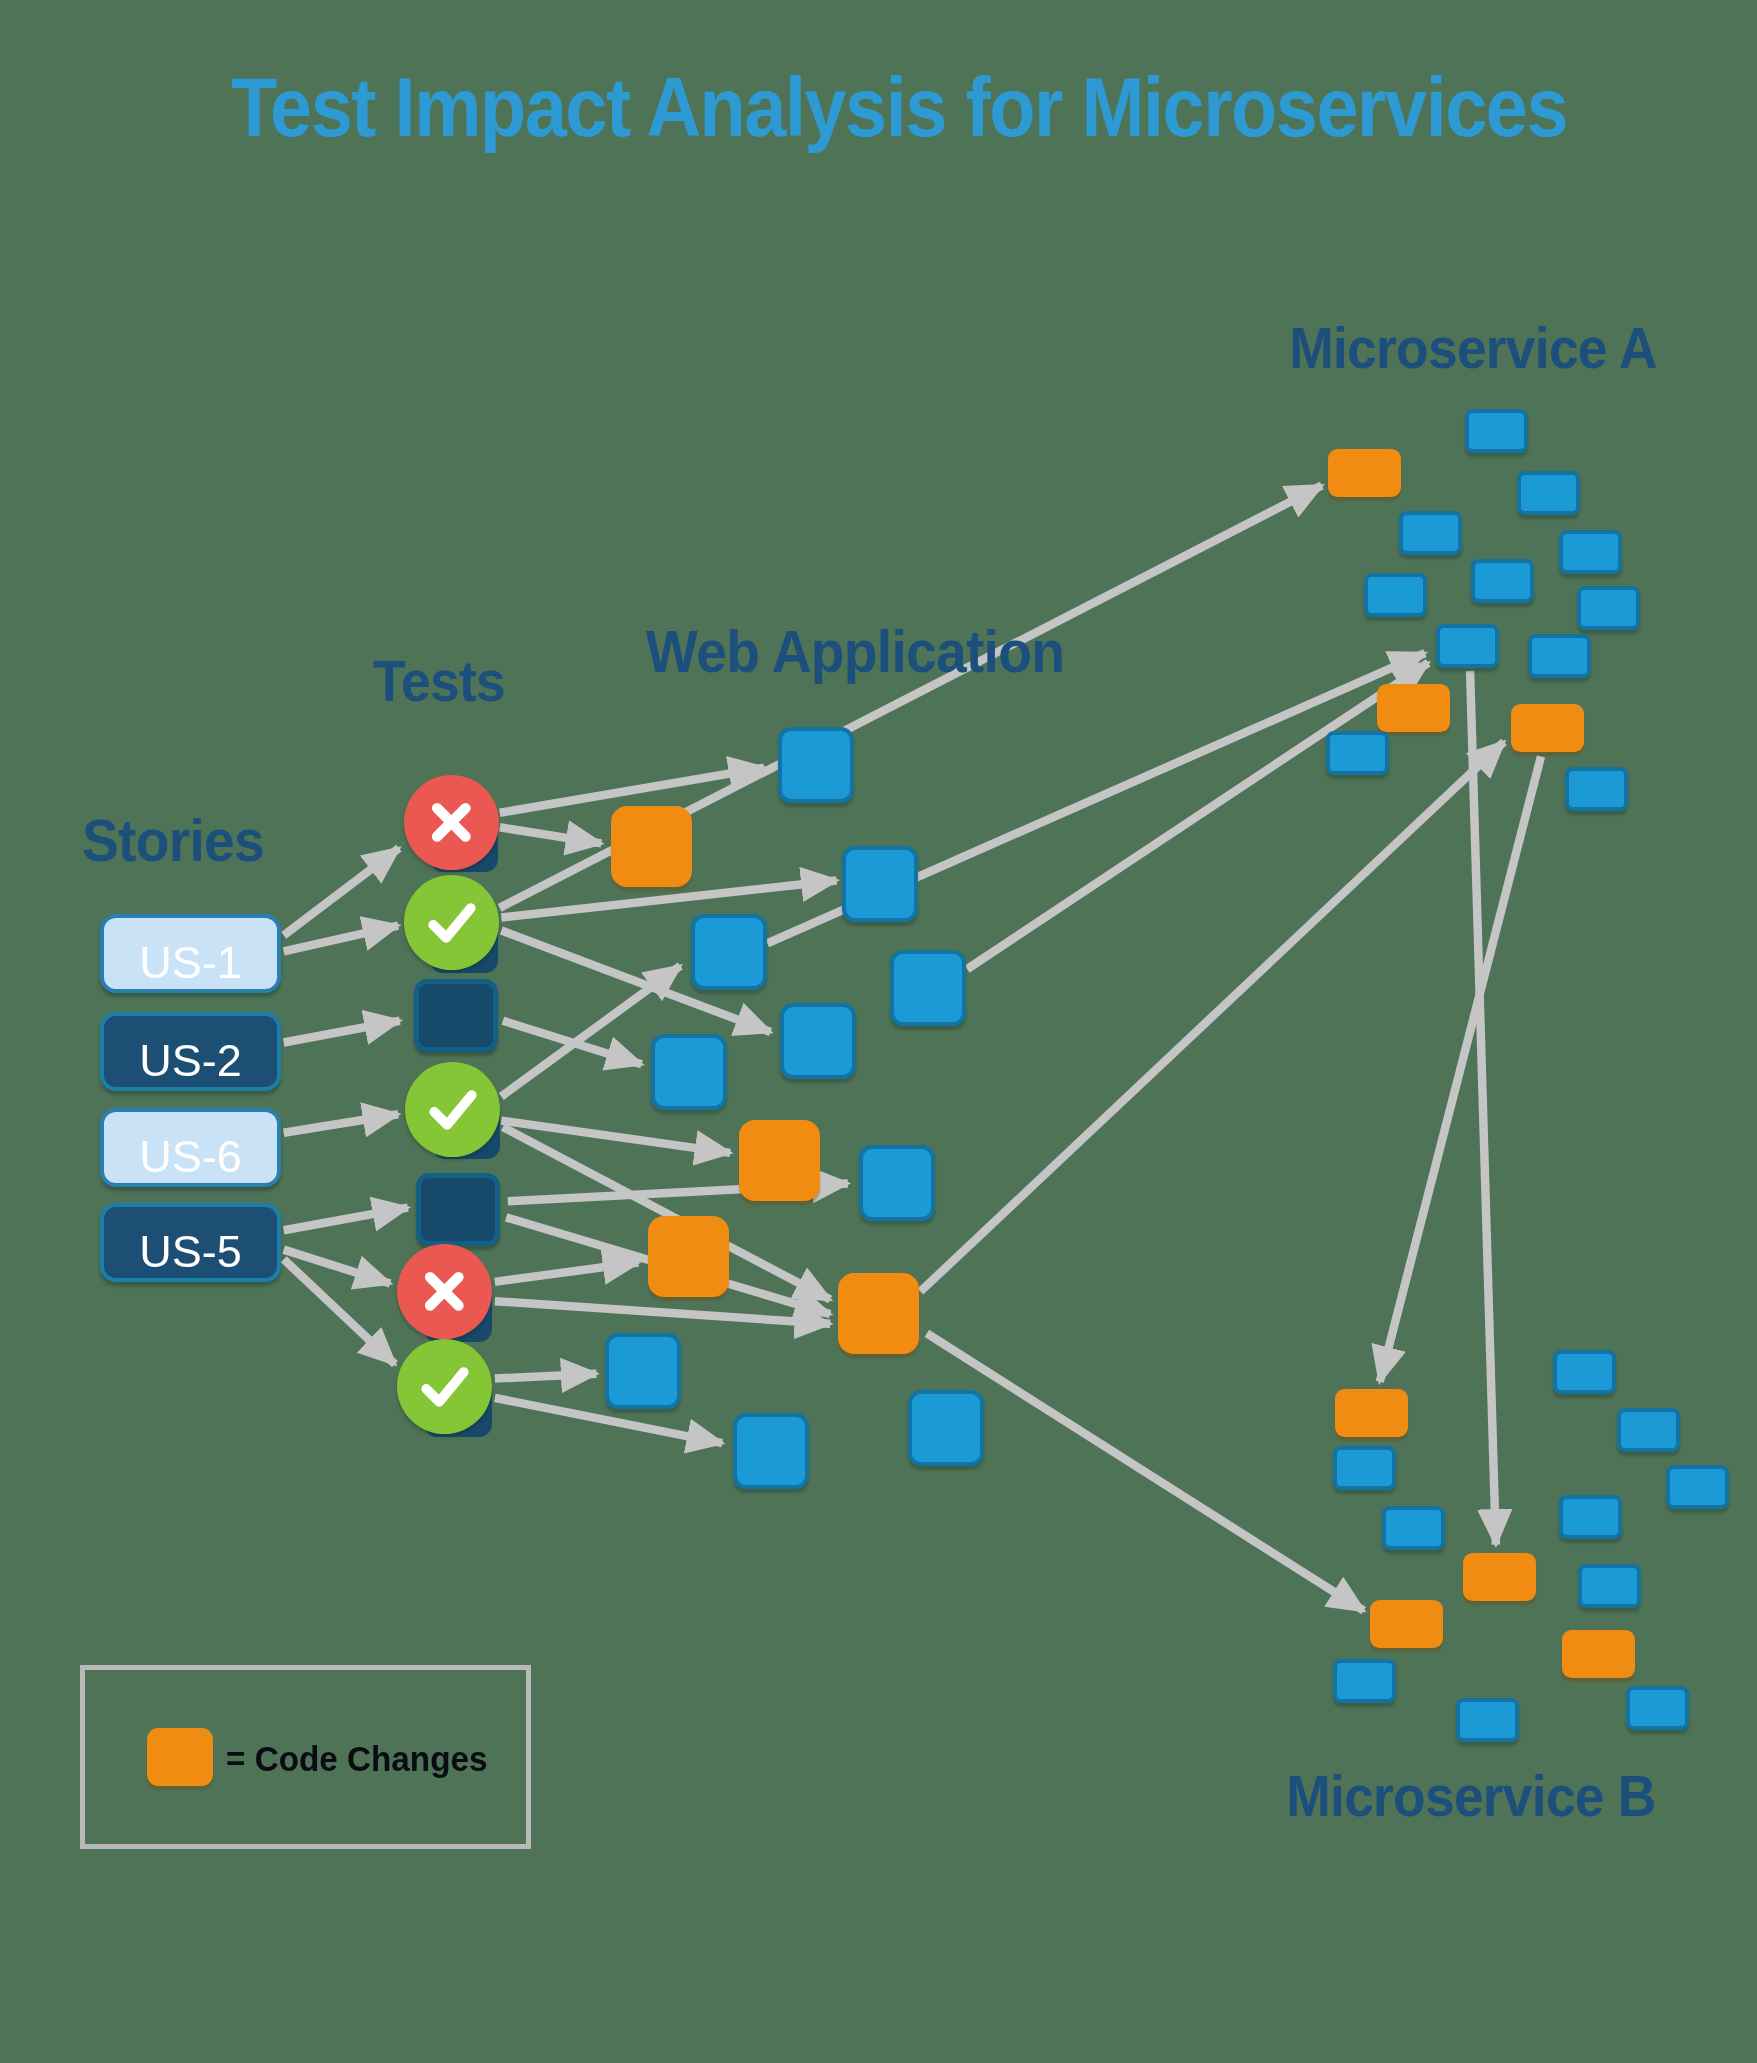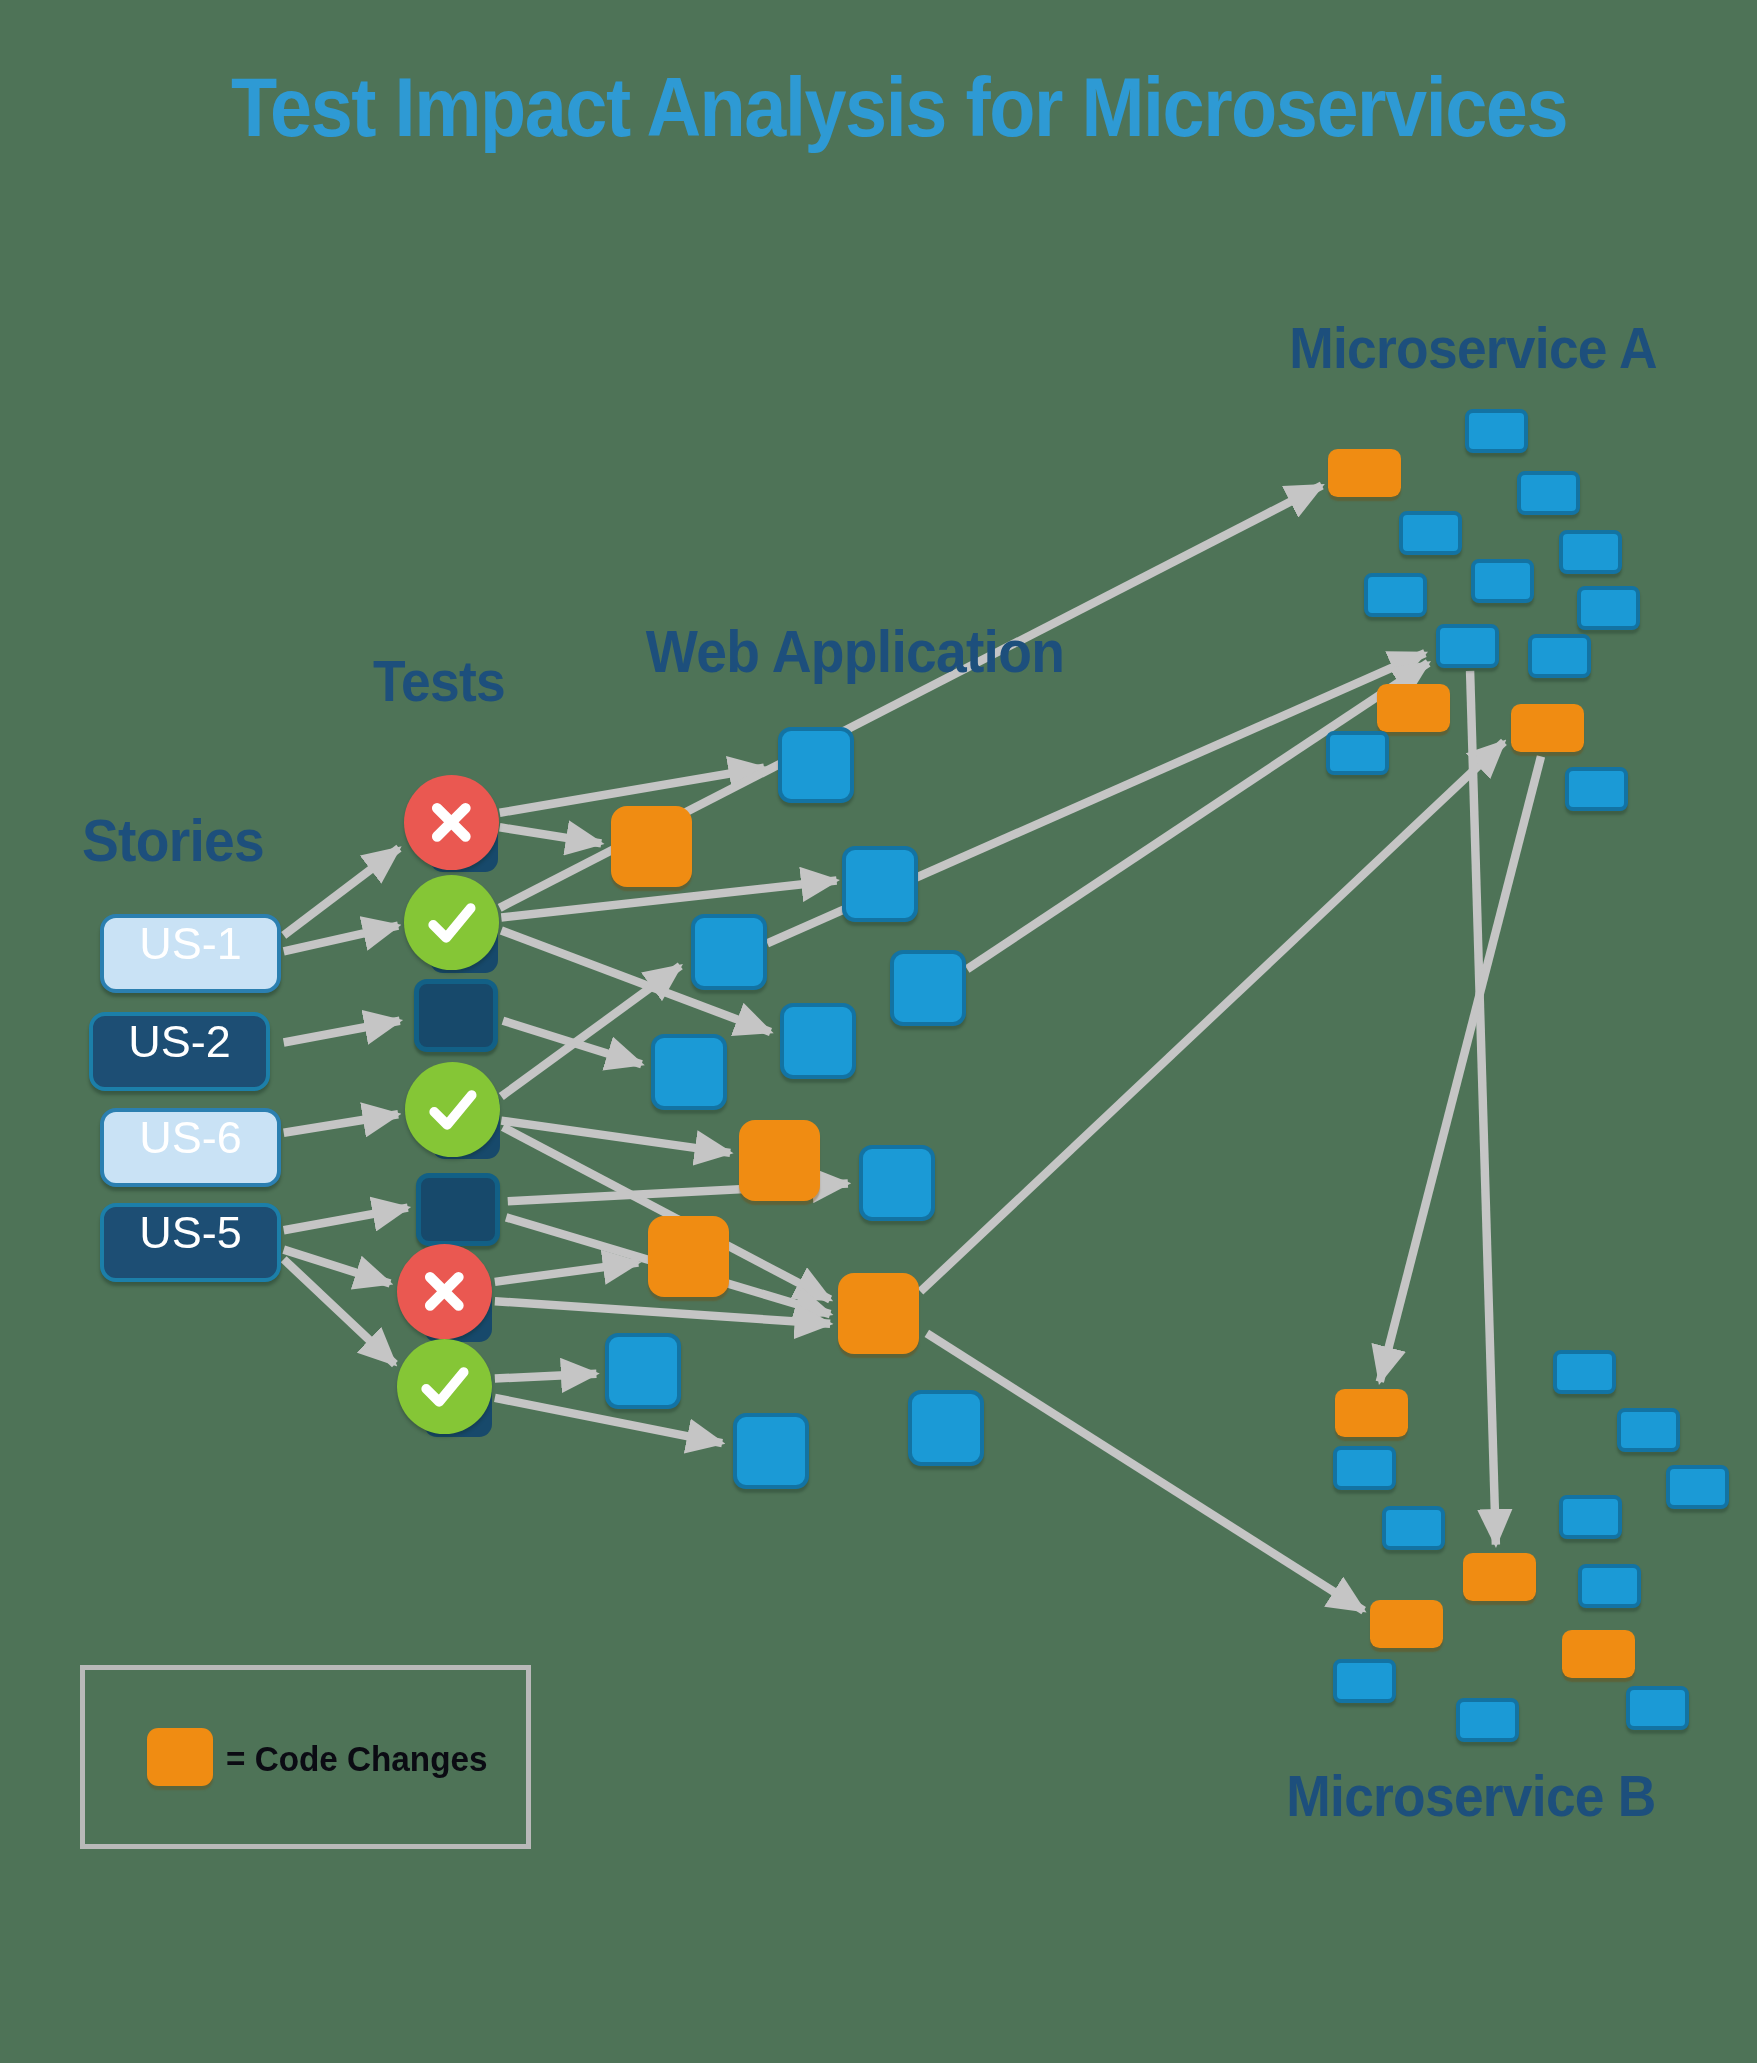--- a/index.html
+++ b/index.html
@@ -30,21 +30,21 @@
     border:none;
     box-shadow:0 4px 1.6px rgba(120,70,0,0.35);
   }
   .node.navy{
     background:var(--node-navy);
     border:5.6px solid var(--node-navy-border);
     box-shadow:0 3.2px 2.4px rgba(10,30,20,0.3);
   }
   .story{
     position:absolute;box-sizing:border-box;border-radius:16px;
-    display:flex;align-items:flex-start;justify-content:center;
+    display:flex;align-items:flex-end;justify-content:center;
     color:#ffffff;font-size:45px;letter-spacing:0;
     box-shadow:0 4px 3.2px rgba(10,30,20,0.3);
   }
   .story.light{background:var(--story-light);border:4.8px solid var(--story-light-border);}
   .story.dark{background:var(--story-dark);border:4.8px solid var(--story-dark-border);}
   .testc{
     position:absolute;border-radius:50%;
     display:flex;align-items:center;justify-content:center;
     box-shadow:0 3.2px 3.2px rgba(10,30,20,0.25);
   }
@@ -147,21 +147,21 @@
       <div class="node orange" style="left: 1463px; top: 1553px; width: 73px; height: 48px; border-radius: 9.7px;"></div>
       <div class="node blue" style="left: 1578px; top: 1564px; width: 63px; height: 44px; border-radius: 8px;"></div>
       <div class="node orange" style="left: 1370px; top: 1600px; width: 73px; height: 48px; border-radius: 9.7px;"></div>
       <div class="node orange" style="left: 1562px; top: 1630px; width: 73px; height: 48px; border-radius: 9.7px;"></div>
       <div class="node blue" style="left: 1333px; top: 1659px; width: 63px; height: 44px; border-radius: 8px;"></div>
       <div class="node blue" style="left: 1456px; top: 1698px; width: 63px; height: 44px; border-radius: 8px;"></div>
       <div class="node blue" style="left: 1626px; top: 1686px; width: 63px; height: 44px; border-radius: 8px;"></div>
       <div class="story light" style="left: 100px; top: 914px; width: 181px; height: 79px;">
         <span>US-1</span>
       </div>
-      <div class="story dark" style="left: 89px; top: 1012px; width: 181px; height: 79px;">
+      <div class="story dark" style="left: 100px; top: 1012px; width: 181px; height: 79px;">
         <span>US-2</span>
       </div>
       <div class="story light" style="left: 100px; top: 1108px; width: 181px; height: 79px;">
         <span>US-6</span>
       </div>
       <div class="story dark" style="left: 100px; top: 1203px; width: 181px; height: 79px;">
         <span>US-5</span>
       </div>
       <div class="test-shadow" style="left: 430px; top: 804px; width: 68px; height: 68px;"></div>
       <div class="testc fail" style="left: 404px; top: 775px; width: 95px; height: 95px;">

